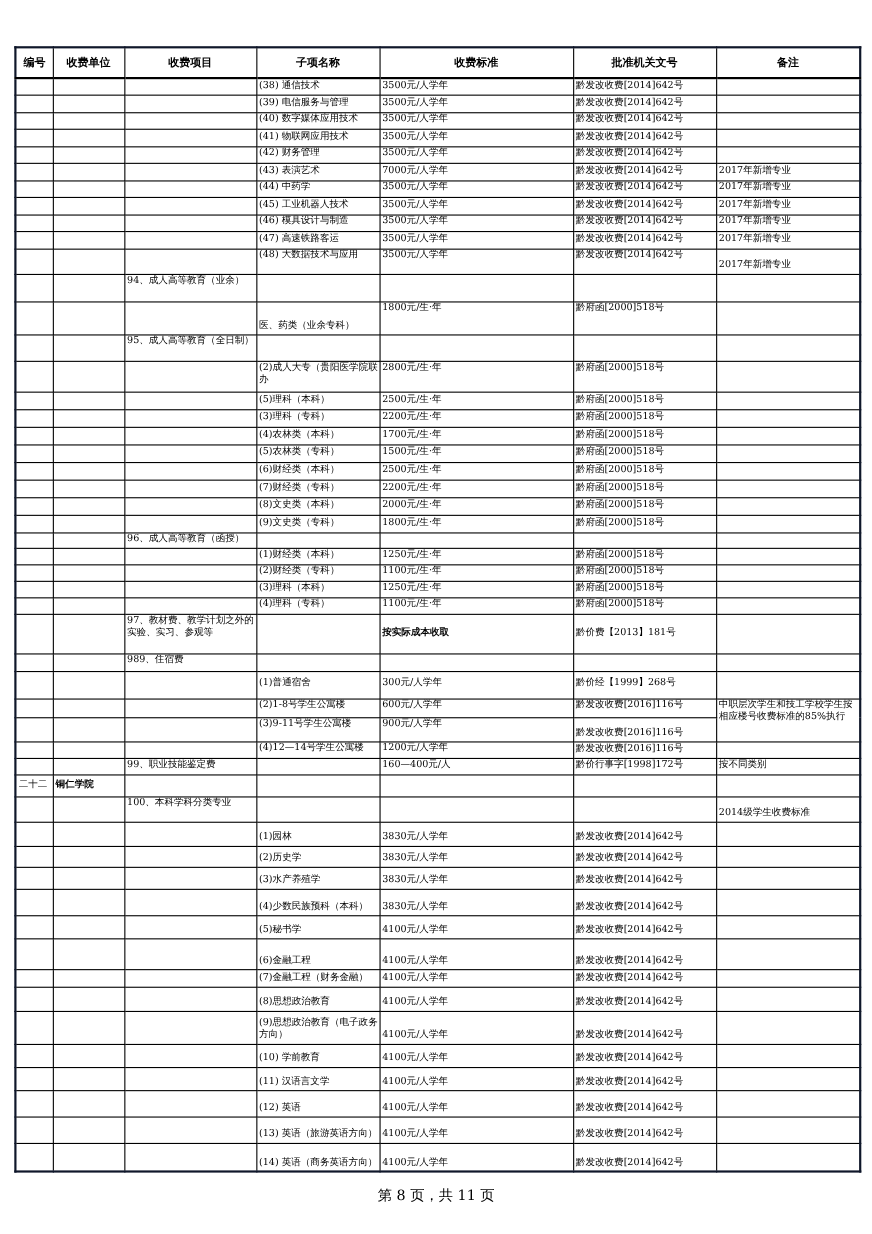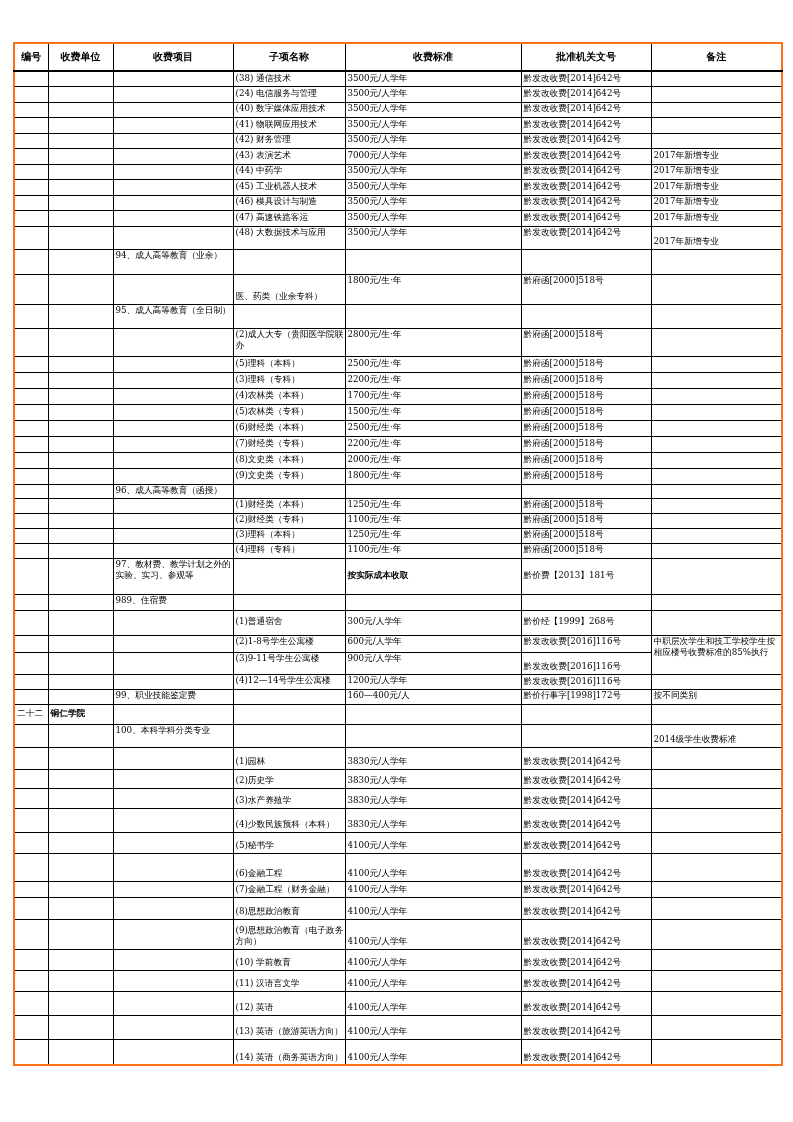--- a/index.html
+++ b/index.html
@@ -4,21 +4,21 @@
 <style>
   html,body{margin:0;padding:0;background:#ffffff;}
   body{
     width:793px;height:1122px;position:relative;overflow:hidden;
     font-family:"DejaVu Serif","Liberation Serif",serif;color:#000;
   }
   .sheet{position:absolute;left:0;top:0;width:793px;height:1122px;background:#fff;}
   table.fee{
     position:absolute;left:13px;top:42px;width:768px;
     border-collapse:collapse;table-layout:fixed;
-    border:2px solid #f97316;
+    border:2px solid #0f172a;
   }
   table.fee th{
     border:1px solid #000;border-bottom:2px solid #000;
     font-size:10px;font-weight:bold;text-align:center;
     height:26px;padding:0;overflow:hidden;
   }
   table.fee td{
     border:1px solid #000;
     font-size:8.7px;line-height:1.3;
     padding:0 1px 1px 2px;
@@ -65,21 +65,21 @@
           <td class="v-m"></td>
           <td class="v-m">(38) 通信技术</td>
           <td class="v-m">3500元/人学年</td>
           <td class="v-m">黔发改收费[2014]642号</td>
           <td class="v-m"></td>
         </tr>
         <tr style="height: 16px;">
           <td class="v-m"></td>
           <td class="v-m"></td>
           <td class="v-m"></td>
-          <td class="v-m">(24) 电信服务与管理</td>
+          <td class="v-m">(39) 电信服务与管理</td>
           <td class="v-m">3500元/人学年</td>
           <td class="v-m">黔发改收费[2014]642号</td>
           <td class="v-m"></td>
         </tr>
         <tr style="height: 15px;">
           <td class="v-m"></td>
           <td class="v-m"></td>
           <td class="v-m"></td>
           <td class="v-m">(40) 数字媒体应用技术</td>
           <td class="v-m">3500元/人学年</td>
@@ -512,13 +512,14 @@
           <td class="v-b"></td>
           <td class="v-b"></td>
           <td class="v-b"></td>
           <td class="v-b">(14) 英语（商务英语方向）</td>
           <td class="v-b">4100元/人学年</td>
           <td class="v-b">黔发改收费[2014]642号</td>
           <td class="v-b"></td>
         </tr>
       </tbody>
     </table>
+  <div class="page-footer">第 8 页，共 11 页</div>
 </div>
 
 </body></html>

